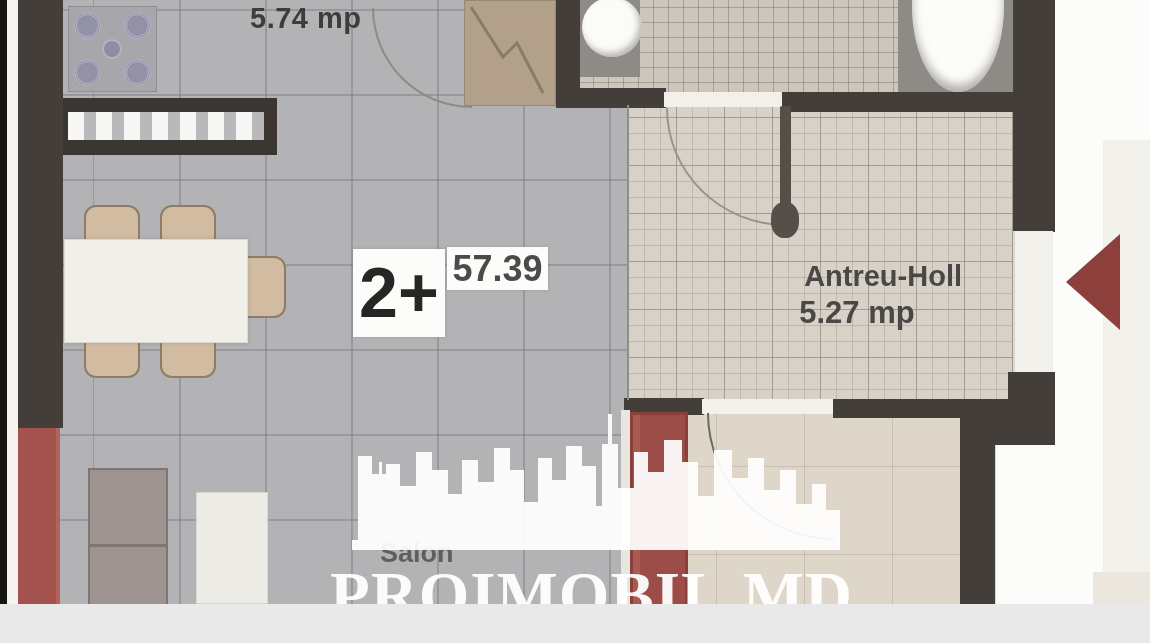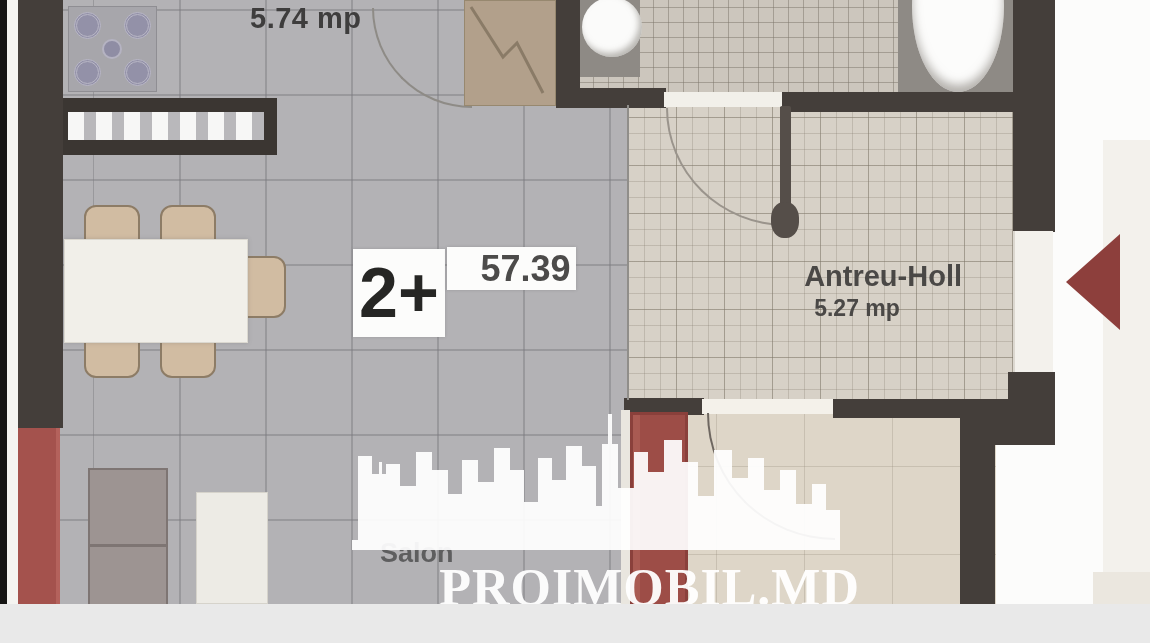--- a/index.html
+++ b/index.html
@@ -89,34 +89,34 @@
     border-left-width:2px;border-bottom-width:2px;border-bottom-left-radius:100% 100%;}
   .entrance-opening{left:1013px;top:231px;width:40px;height:141px;background:#f3f1ec;
     border-left:2px solid #dcd8d0;box-sizing:border-box;}
   .entrance-arrow{left:1066px;top:234px;width:0;height:0;
     border-top:48px solid transparent;border-bottom:48px solid transparent;
     border-right:54px solid #8d3f3c;}
   
   .lbl{color:#3e3d3d;font-weight:bold;}
   .kitchen-lbl{left:250px;top:2px;font-size:29px;letter-spacing:.5px;}
   .hall-name{left:752px;top:260px;width:210px;text-align:right;font-size:29px;color:#4a4846;}
-  .hall-area{left:752px;top:295px;width:210px;text-align:center;font-size:23px;color:#4a4846;}
+  .hall-area{left:752px;top:295px;width:210px;text-align:center;font-size:31px;color:#4a4846;}
   .salon-lbl{left:380px;top:538px;font-size:27px;color:rgba(73,72,74,.8);}
   
   .badge-main{left:353px;top:249px;width:92px;height:88px;background:#fcfcfb;
     display:flex;align-items:center;justify-content:center;
     font-size:70px;font-weight:bold;color:#262624;box-shadow:0 0 3px rgba(100,100,100,.3);}
   .badge-num{left:447px;width:101px;height:43px;background:#fcfcfb;
     display:flex;align-items:center;justify-content:center;
     font-size:36px;font-weight:bold;color:#4c4b4a;box-shadow:0 0 3px rgba(100,100,100,.3);}
   
   #watermark{position:absolute;inset:0;filter:blur(0.3px);}
   .skyline{left:352px;top:412px;width:488px;height:146px;opacity:.93;}
-  .wm-text{left:330px;top:558px;width:530px;text-align:right;
-    font-family:"Liberation Serif",serif;font-weight:bold;font-size:52px;
+  .wm-text{left:330px;top:558px;width:530px;text-align:left;
+    font-family:"Liberation Serif",serif;font-weight:bold;font-size:65px;
     color:#ffffff;opacity:.95;letter-spacing:1px;white-space:nowrap;}
 </style>
 </head>
 <body>
 
 <div id="canvas">
   <div id="plan">
 
     <div class="abs living-floor"></div>
     <div class="abs bath-floor"></div>
@@ -184,21 +184,21 @@
     <div class="abs arc bedroom-arc"></div>
     <div class="abs entrance-opening"></div>
     <div class="abs entrance-arrow"></div>
 
     <div class="abs lbl kitchen-lbl">5.74 mp</div>
     <div class="abs lbl hall-name">Antreu-Holl</div>
     <div class="abs lbl hall-area">5.27 mp</div>
     <div class="abs lbl salon-lbl">Salon</div>
 
     <div class="abs badge-main">2+</div>
-    <div class="abs badge-num" style="top:247px;padding-left:28px;">57.39</div>
+    <div class="abs badge-num" style="top:247px;">57.39</div>
 
     <div class="abs edge-black"></div>
     <div class="abs edge-white"></div>
   </div>
 
   <div id="watermark">
     <svg class="abs skyline" viewBox="0 0 488 146" fill="#ffffff">
       <rect x="0" y="128" width="488" height="10"></rect>
       <rect x="6" y="44" width="14" height="86"></rect>
       <rect x="20" y="62" width="14" height="70"></rect>

